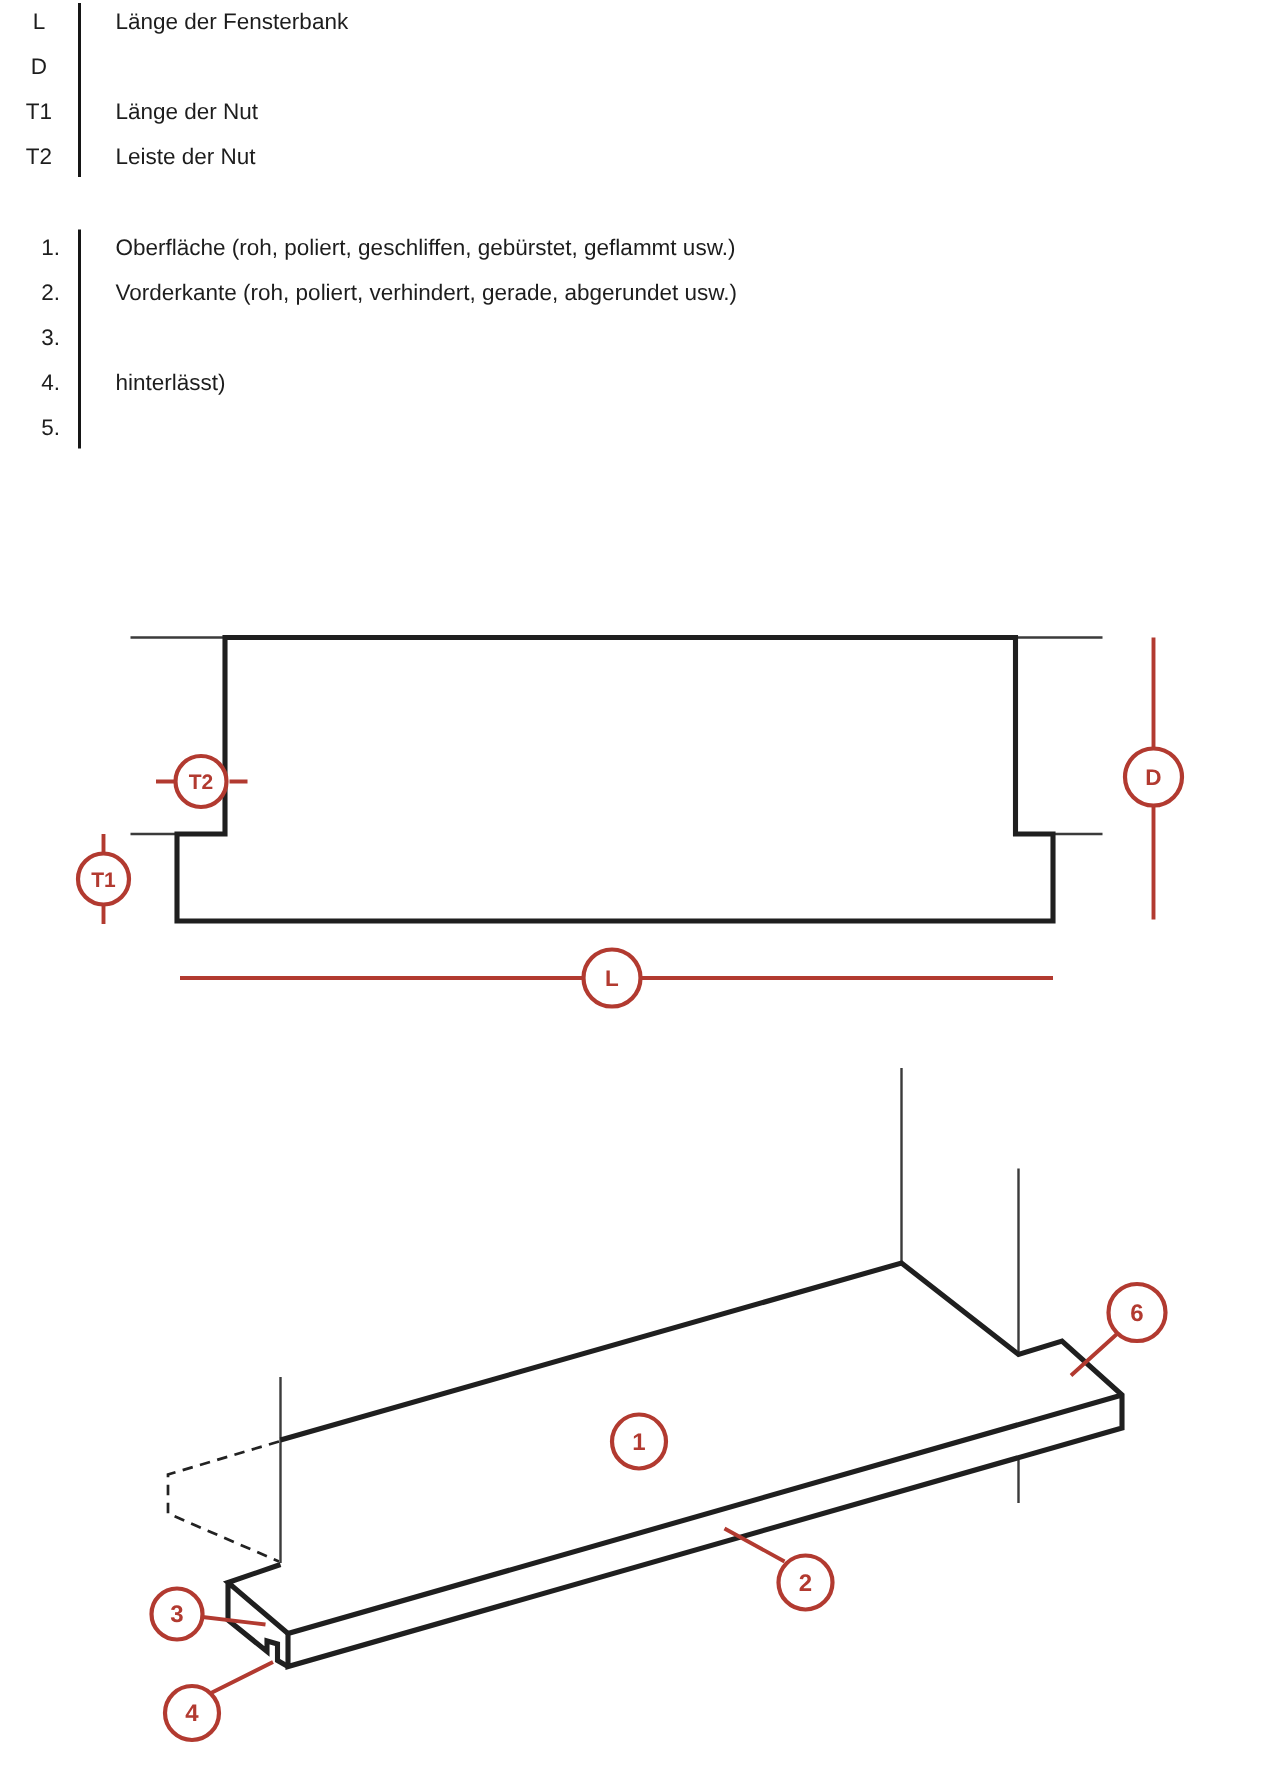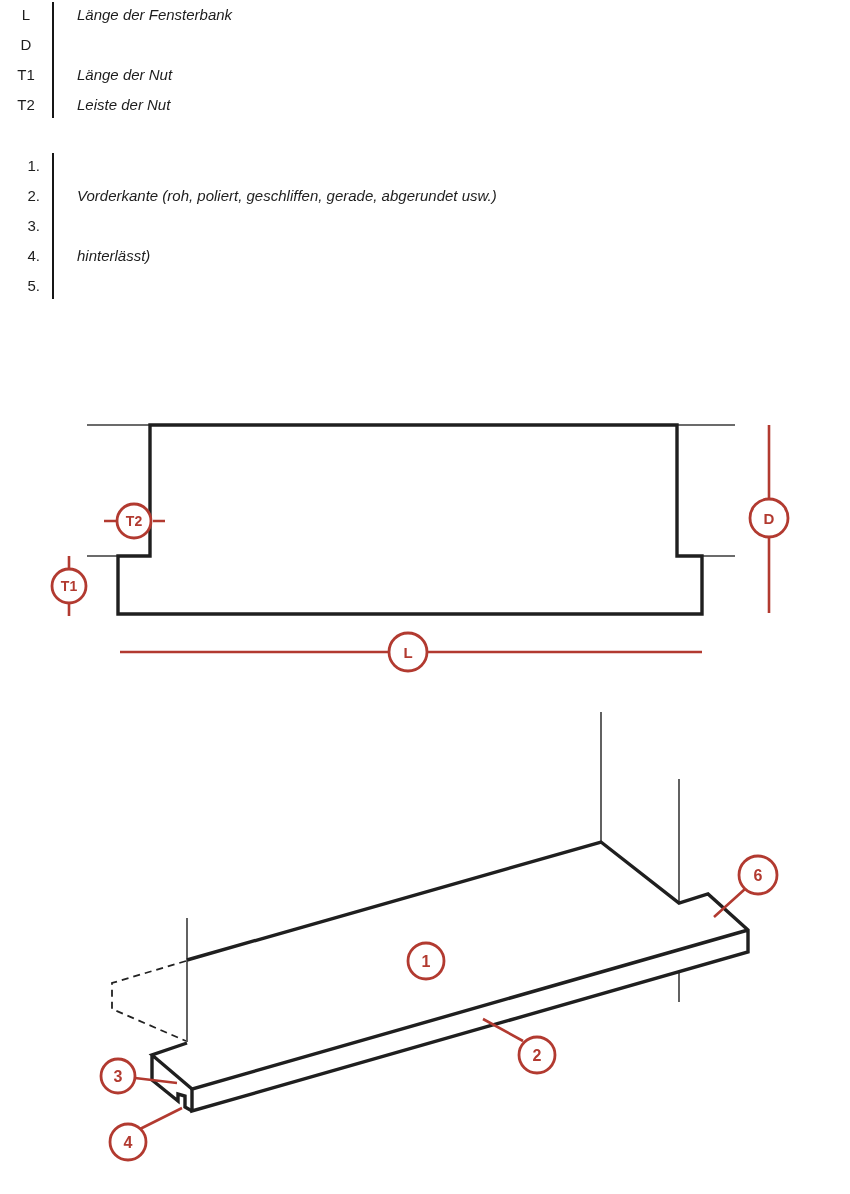--- a/index.html
+++ b/index.html
@@ -9,21 +9,21 @@
     position:relative;overflow:hidden;
   }
   .page{position:absolute;inset:0;}
   .textblock{position:absolute;left:0;}
   .legend{top:0px;}
   .flist{top:151px;}
   .vline{position:absolute;width:2px;background:#161616;left:52px;top:2px;bottom:2px;}
   .trow{display:flex;align-items:flex-start;}
   .keycol{width:52px;flex:0 0 52px;text-align:center;font-size:15px;line-height:30px;}
   .numcol{width:52px;flex:0 0 52px;box-sizing:border-box;text-align:right;padding-right:12px;font-size:15px;line-height:30px;}
-  .valcol{padding-left:25px;font-size:15px;line-height:30px;max-width:700px;font-style:italic;}
+  .valcol{padding-left:25px;font-size:15px;line-height:30px;max-width:700px;}
   .valcol div{white-space:nowrap;}
   svg{position:absolute;left:0;top:0;}
   .blk{stroke:#1f1f1f;fill:none;stroke-width:3.4;stroke-linejoin:miter;}
   .thin{stroke:#3b3b3b;fill:none;stroke-width:1.6;}
   .dash{stroke:#222222;fill:none;stroke-width:1.8;stroke-dasharray:7 5;}
   .red{stroke:#b23a30;fill:none;stroke-width:2.6;}
   .redcirc{stroke:#b23a30;fill:#ffffff;stroke-width:2.8;}
   .redtxt{fill:#b23a30;font-family:"Liberation Sans",sans-serif;font-weight:bold;text-anchor:middle;stroke:none;}
   .fs14{font-size:14px;}
   .fs15{font-size:15px;}
@@ -56,25 +56,28 @@
       <div class="valcol">
           <div>Leiste der Nut</div>
         </div>
     </div>
   </div>
 
   <div class="textblock flist">
     <div class="vline"></div>
     <div class="trow">
       <div class="numcol">1.</div>
+      <div class="valcol">
+          <div>Oberfläche (roh, poliert, geschliffen, gebürstet, geflammt usw.)</div>
+        </div>
     </div>
     <div class="trow">
       <div class="numcol">2.</div>
       <div class="valcol">
-          <div>Vorderkante (roh, poliert, geschliffen, gerade, abgerundet usw.)</div>
+          <div>Vorderkante (roh, poliert, verhindert, gerade, abgerundet usw.)</div>
         </div>
     </div>
     <div class="trow">
       <div class="numcol">3.</div>
     </div>
     <div class="trow">
       <div class="numcol">4.</div>
       <div class="valcol">
         <div>hinterlässt)</div>
       </div>

